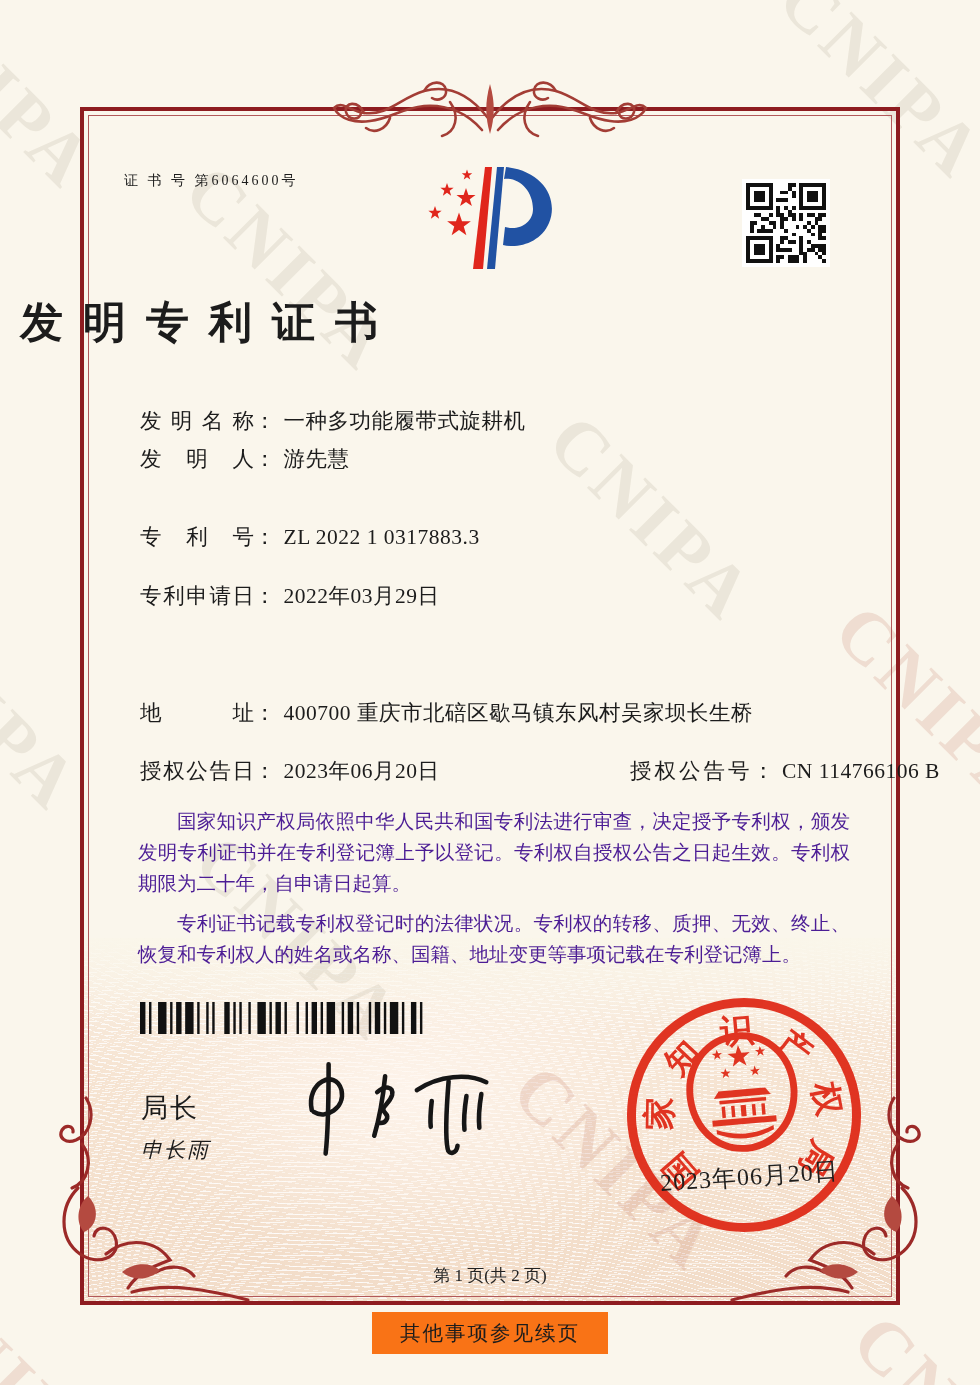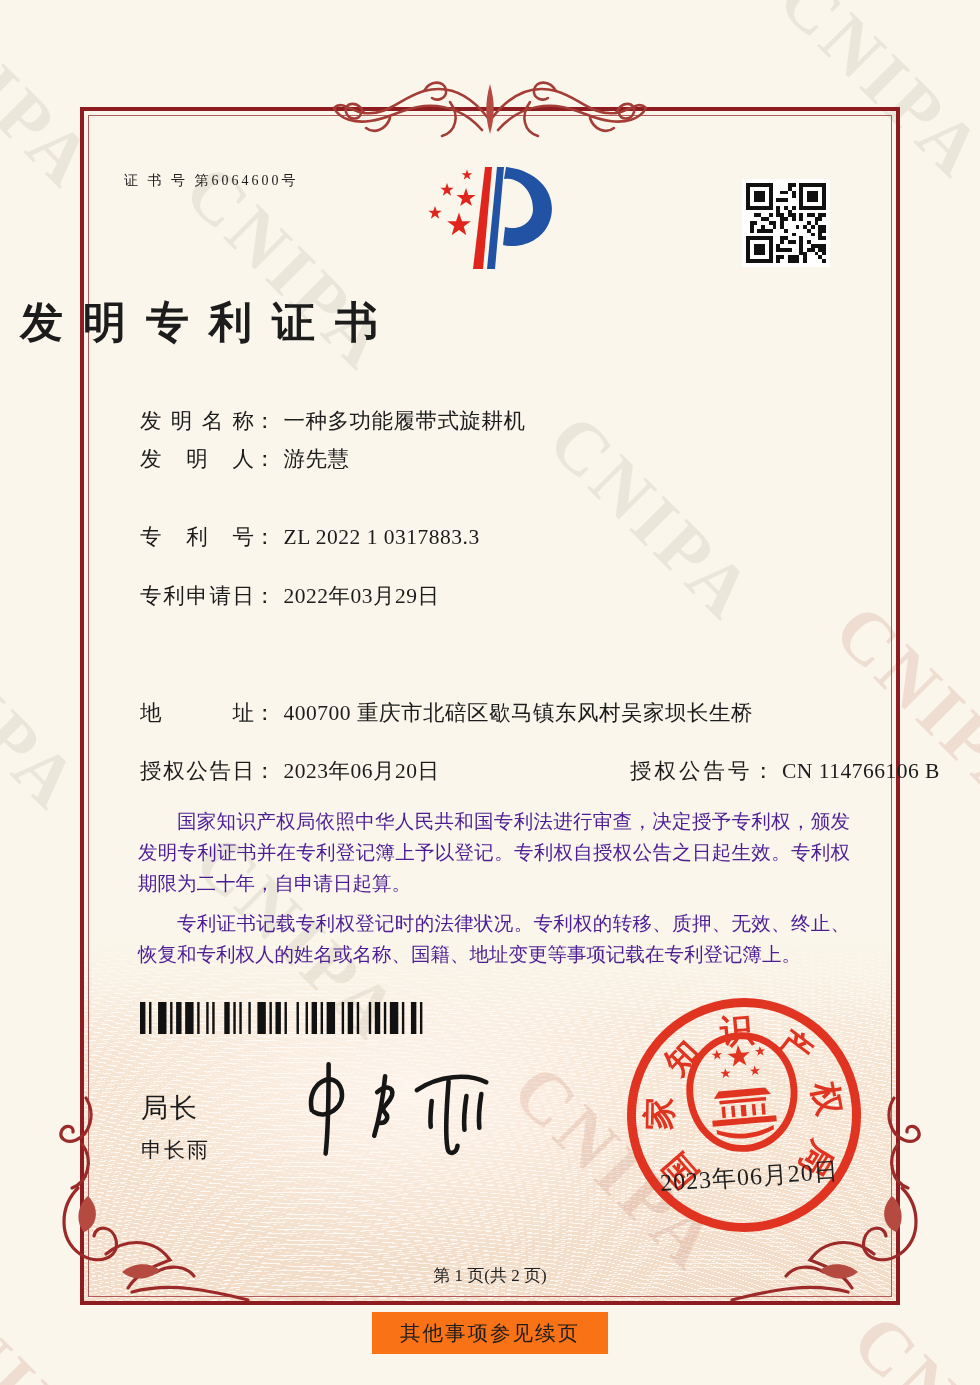--- a/index.html
+++ b/index.html
@@ -56,21 +56,21 @@
   .fcolon { display:inline-block; margin-right:8px; }
   .fvalue { letter-spacing:.5px; }
   .frow2 { position:absolute; left:490px; top:0; }
   .legal {
     position:absolute; left:138px; top:806px; width:712px;
     font-size:19.5px; line-height:31px; text-align:justify; color:#4c1d95;
   }
   .legal p { text-indent:2em; margin-bottom:9px; }
   .barcode { position:absolute; left:140px; top:1002px; }
   .sig-title { position:absolute; left:141px; top:1090px; font-size:27px; font-family:"Liberation Sans",sans-serif; letter-spacing:2px; }
-  .sig-name  { position:absolute; left:141px; top:1136px; font-size:21px; font-family:"Liberation Sans",sans-serif; letter-spacing:2px; }
+  .sig-name  { position:absolute; left:141px; top:1136px; font-size:21px; font-family:"Liberation Sans",sans-serif; letter-spacing:2px;font-style:italic; }
   .signature { position:absolute; left:282px; top:1048px; }
   
   .seal {
     position:absolute; left:624px; top:995px; width:240px; height:240px; z-index:6;
     transform:rotate(-5deg); opacity:.95;
   }
   .seal-ring {
     position:absolute; inset:3px; border:9px solid #df2b18; border-radius:50%;
   }
   .seal-arc { position:absolute; inset:0; }

